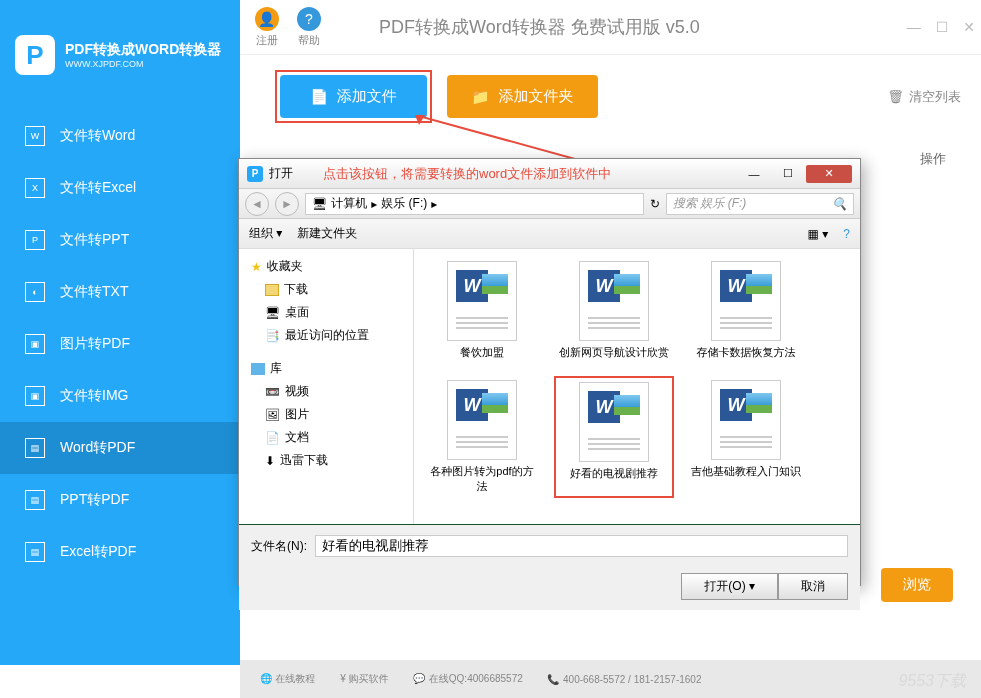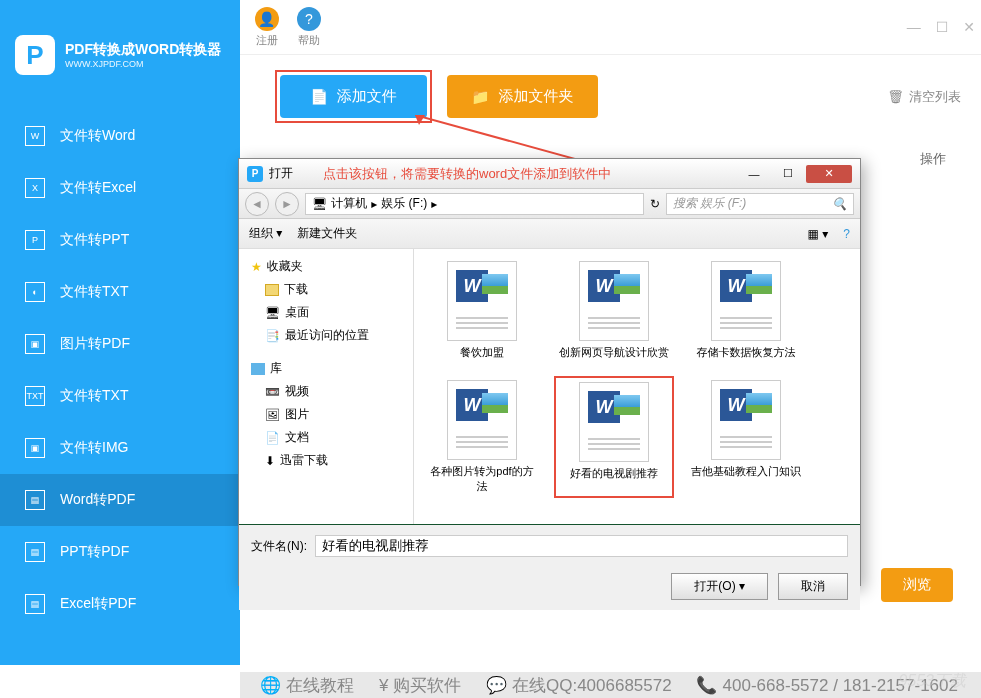--- a/index.html
+++ b/index.html
@@ -60,28 +60,28 @@
 .file-item { width: 120px; display: flex; flex-direction: column; align-items: center; gap: 4px; font-size: 11px; text-align: center; cursor: pointer; padding: 4px; }
 .file-item.selected { border: 2px solid #e74c3c; }
 .doc-icon { width: 70px; height: 80px; background: #fff; border: 1px solid #ccc; position: relative; }
 .doc-w { position: absolute; top: 8px; left: 8px; width: 32px; height: 32px; background: #2b5797; color: #fff; display: flex; align-items: center; justify-content: center; font-size: 18px; font-weight: bold; font-style: italic; }
 .doc-img { position: absolute; top: 12px; right: 8px; width: 26px; height: 20px; background: linear-gradient(#7ec8f0,#3a9dd8 60%,#6ab04c 60%); }
 .doc-lines { position: absolute; bottom: 8px; left: 8px; right: 8px; }
 .doc-lines div { height: 2px; background: #ccc; margin: 3px 0; }
 .dlg-footer { background: #f0f0f0; padding: 10px 12px; display: flex; align-items: center; gap: 8px; font-size: 12px; border-top: 1px solid #14532d; }
 .dlg-input { flex: 1; height: 22px; border: 1px solid #ccc; background: #fff; padding: 0 6px; }
 .dlg-select { width: 160px; height: 22px; border: 1px solid #ccc; background: #fff; padding: 0 6px; display: flex; align-items: center; justify-content: space-between; }
-.dlg-btns { background: #f0f0f0; padding: 6px 12px 10px; display: flex; justify-content: flex-end; gap: 10px; }
+.dlg-btns { background: #f0f0f0; padding: 6px 12px 10px; display: flex; justify-content: flex-end; }
 .dlg-btn { padding: 4px 22px; border: 1px solid #999; background: linear-gradient(#fff,#e0e0e0); font-size: 12px; cursor: pointer; }
 
 
 .browse-btn { position: absolute; right: 28px; top: 568px; background: #f39c12; color: #fff; border: none; padding: 8px 22px; border-radius: 4px; font-size: 14px; cursor: pointer; }
 
 
-.footer { position: absolute; bottom: 0; left: 240px; right: 0; height: 26px; background: #e8e8e8; display: flex; align-items: center; padding: 0 20px; gap: 25px; color: #888; font-size: 17px; }
+.footer { position: absolute; bottom: 0; left: 240px; right: 0; height: 38px; background: #e8e8e8; display: flex; align-items: center; padding: 0 20px; gap: 25px; color: #888; font-size: 10px; }
 .watermark { position: absolute; right: 15px; bottom: 6px; color: #ccc; font-size: 16px; font-style: italic; opacity: 0.5; }
 </style>
 </head>
 <body>
 
 <div class="logo-area">
   <div class="logo-box">P</div>
   <div>
     <div class="logo-text">PDF转换成WORD转换器</div>
     <div class="logo-sub">WWW.XJPDF.COM</div>
@@ -91,20 +91,21 @@
 <div class="header">
   <div class="header-right">
     <div class="icon-btn">
       <div class="icon-circle icon-reg">👤</div>
       <span>注册</span>
     </div>
     <div class="icon-btn">
       <div class="icon-circle icon-help">?</div>
       <span>帮助</span>
     </div>
+    <div class="app-title">PDF转换成Word转换器 免费试用版 v5.0</div>
     <div class="window-ctrls">
       <span>—</span>
       <span>☐</span>
       <span>✕</span>
     </div>
   </div>
 </div>
 
 <div class="toolbar">
   <span class="red-box">
@@ -145,24 +146,20 @@
     </div>
     <div class="sidebar-item">
       <span class="sb-icon" style="font-size:9px">◐</span>
       <span>文件转TXT</span>
     </div>
     <div class="sidebar-item">
       <span class="sb-icon" style="font-size:9px">▣</span>
       <span>图片转PDF</span>
     </div>
     <div class="sidebar-item">
-      <span class="sb-icon" style="font-size:9px">TXT</span>
-      <span>文件转TXT</span>
-    </div>
-    <div class="sidebar-item">
       <span class="sb-icon" style="font-size:9px">▣</span>
       <span>文件转IMG</span>
     </div>
     <div class="sidebar-item active">
       <span class="sb-icon" style="font-size:9px">▤</span>
       <span>Word转PDF</span>
     </div>
     <div class="sidebar-item">
       <span class="sb-icon" style="font-size:9px">▤</span>
       <span>PPT转PDF</span>

